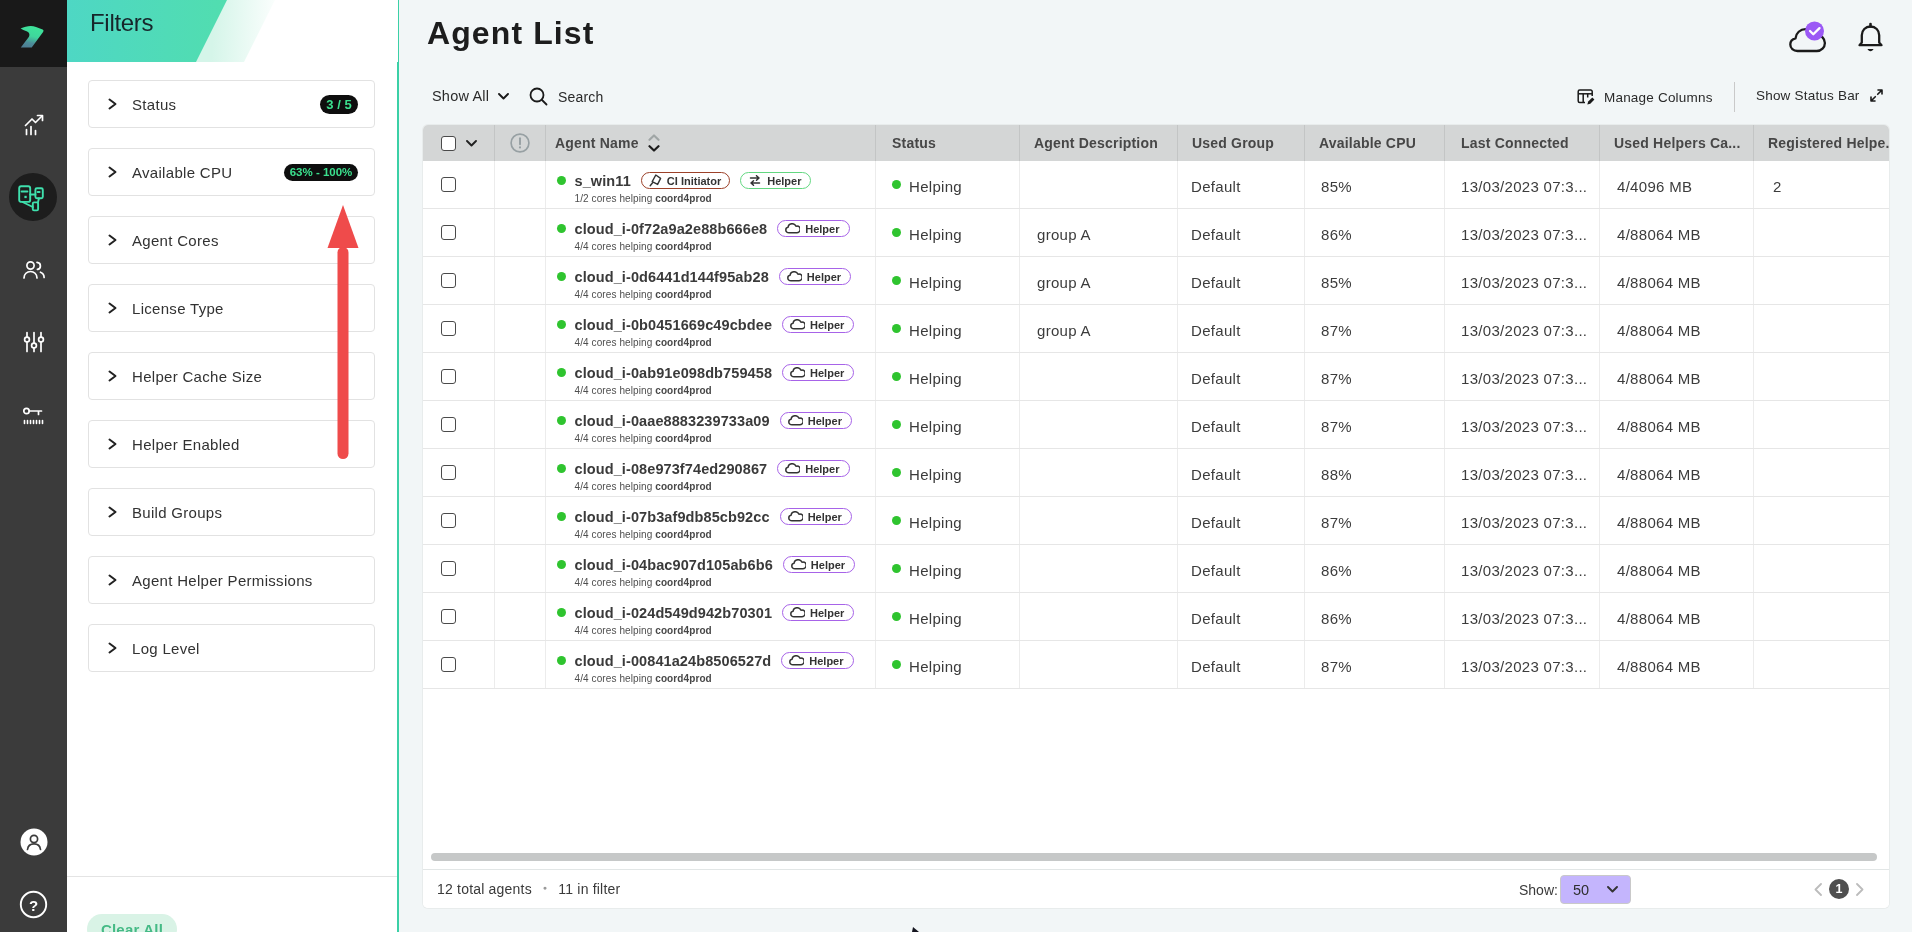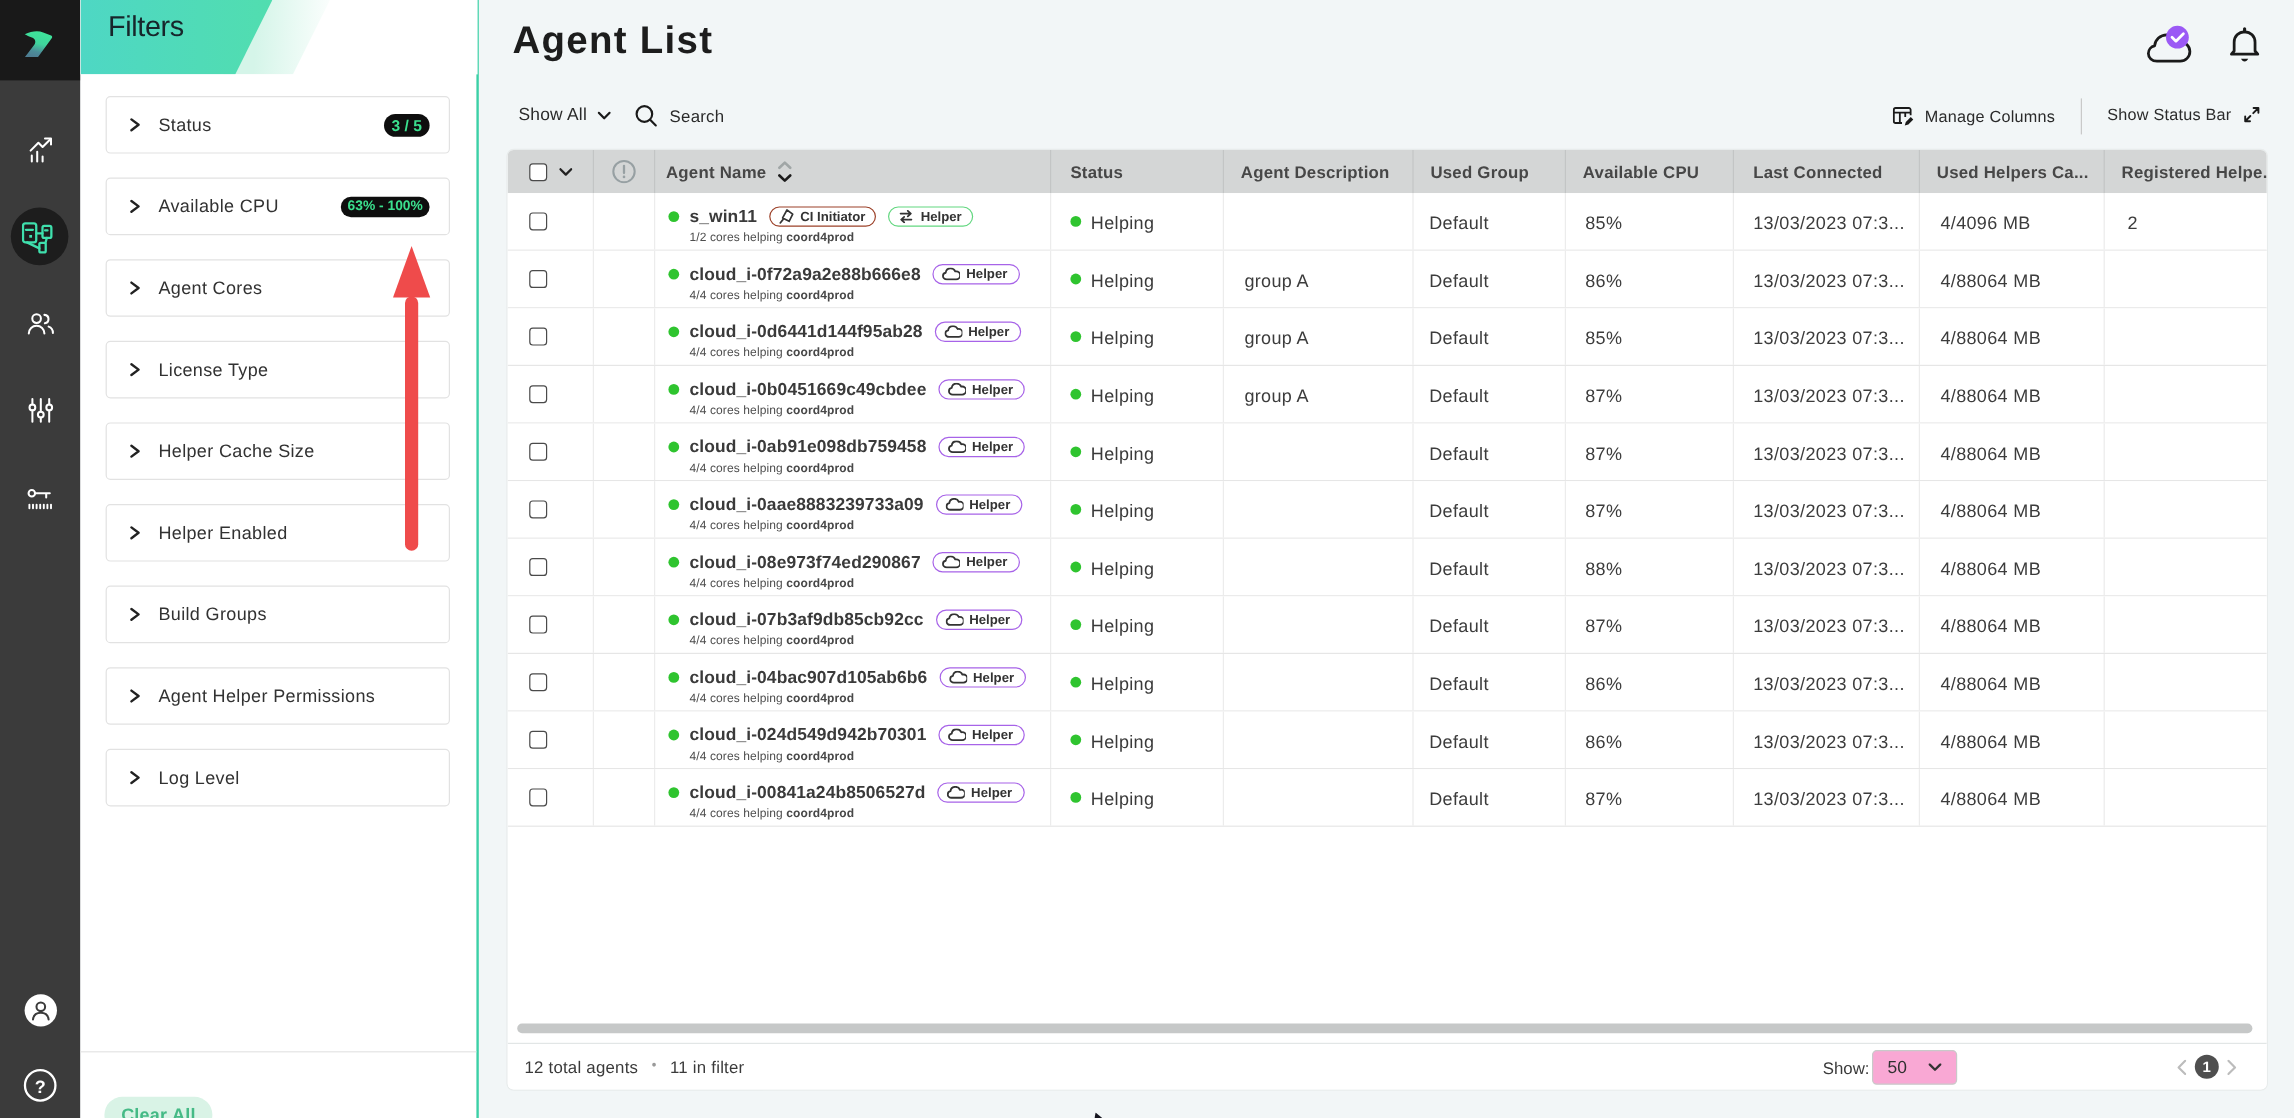--- a/index.html
+++ b/index.html
@@ -71,21 +71,21 @@
 .b-helper-g { border:1.5px solid #63d780; }
 .b-ci { border:1.5px solid #9c4129; padding:0 8px 0 7px; }
 .statuscell { padding-left:16px; gap:8px; font-size:15px; color:#3a3a3a; letter-spacing:0.3px; }
 .statuscell .stxt { position:relative; top:2px; }
 .val { font-size:15px; color:#3c3c3c; letter-spacing:0.3px; position:relative; top:2px; }
 .pl14 { padding-left:14px; }
 .pl16 { padding-left:16px; }
 #hscroll { position:absolute; left:8px; top:728px; width:1446px; height:8px; border-radius:4px; background:#c6c8c8; }
 #cfooter { position:absolute; left:0; top:744px; width:1466px; height:39px; border-top:1px solid #e2e6e6; background:#fff; display:flex; align-items:center; }
 #totals { margin-left:14px; font-size:14px; color:#3a3a3a; letter-spacing:0.2px; display:flex; align-items:center; }
-#showsel { position:absolute; left:1137px; top:5px; width:71px; height:29px; border:1px solid #c9c9c9; border-radius:4px; background:#f9a8d4; display:flex; align-items:center; }
+#showsel { position:absolute; left:1137px; top:5px; width:71px; height:29px; border:1px solid #c9c9c9; border-radius:4px; background:#c4b5fd; display:flex; align-items:center; }
 #pagi { position:absolute; left:1391px; top:9px; display:flex; align-items:center; gap:7px; }
 #pgnum { width:20px; height:20px; border-radius:50%; background:#4f4f4f; color:#fff; font-size:12.5px; font-weight:700; display:flex; align-items:center; justify-content:center; }
 </style>
 </head>
 <body>
 
 <div id="sidebar">
   <div id="logoblock">
     <svg width="24" height="24" viewBox="0 0 24 24">
       <defs>

